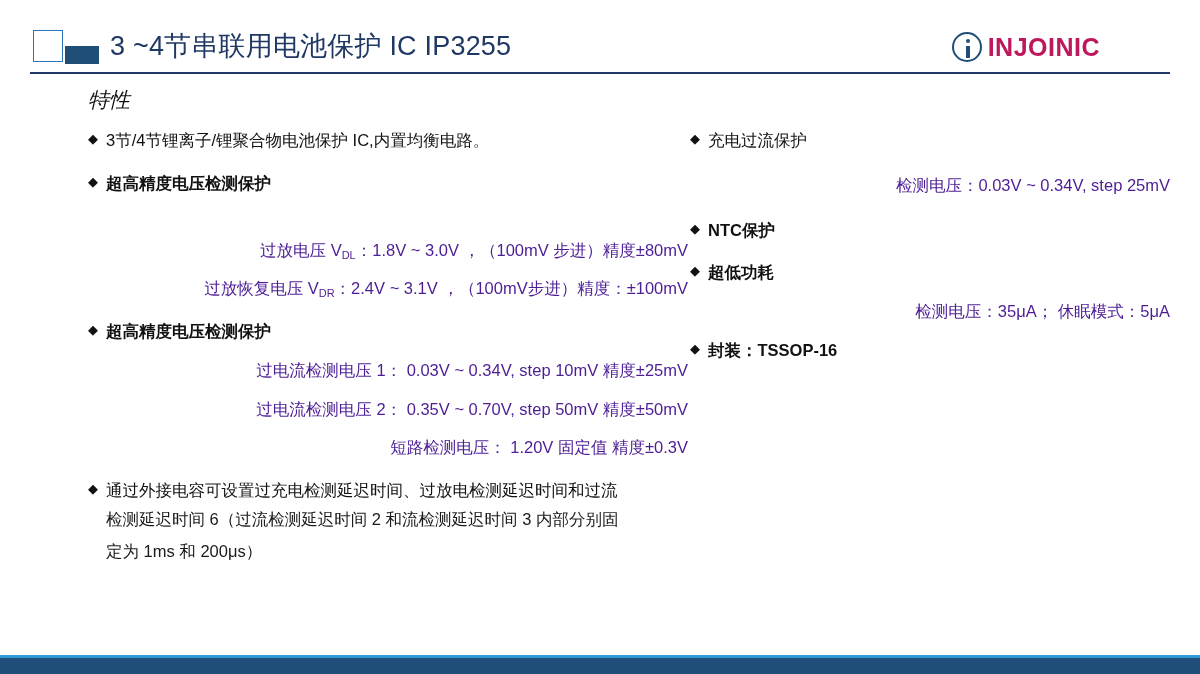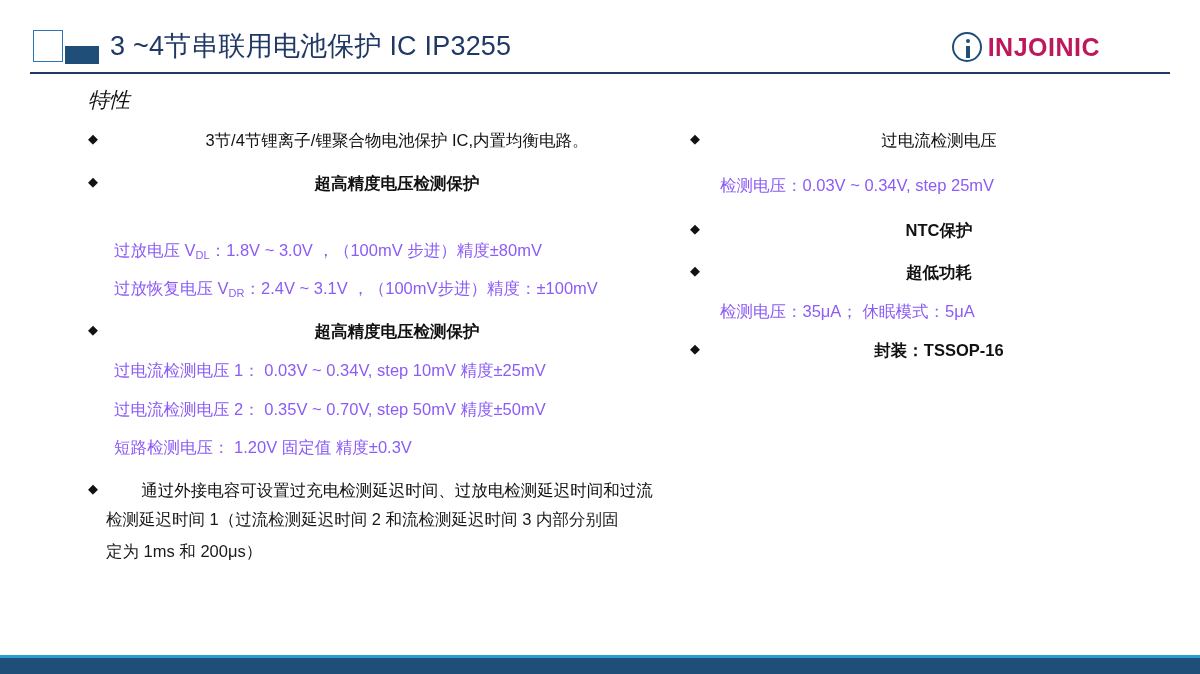--- a/index.html
+++ b/index.html
@@ -142,30 +142,30 @@
   }
   .bullet-row .bmark {
     width: 18px;
     flex: 0 0 18px;
     font-size: 13px;
     line-height: 1.7;
     color: #111;
   }
   .bullet-row .btext {
     flex: 1;
-    text-align: center;
   }
   .bullet-row.bold .btext {
     font-weight: bold;
   }
 
   .sub-line {
     font-size: 16.5px;
     line-height: 1.5;
-    color: #8b5cf6;
+    color: #4c1d95;
+    text-align: right;
   }
   .spacer-14 { height: 14px; }
   .spacer-18 { height: 18px; }
   .spacer-20 { height: 20px; }
 
   .indent-1 { margin-left: 26px; }
   .indent-2 { margin-left: 30px; }
 
   sub {
     font-size: 11px;
@@ -267,30 +267,30 @@
 
   <div class="sub-line indent-1">短路检测电压： 1.20V 固定值 精度±0.3V</div>
 
   <div class="spacer-18"></div>
 
   <div class="bullet-row">
     <span class="bmark">◆</span>
     <span class="btext">通过外接电容可设置过充电检测延迟时间、过放电检测延迟时间和过流</span>
   </div>
 
-  <div class="wrap-line">检测延迟时间 1（过流检测延迟时间 2 和流检测延迟时间 3 内部分别固</div>
+  <div class="wrap-line">检测延迟时间 6（过流检测延迟时间 2 和流检测延迟时间 3 内部分别固</div>
   <div class="wrap-line">定为 1ms 和 200μs）</div>
 
 </div>
 
 <div class="col col-right">
 
   <div class="bullet-row">
     <span class="bmark">◆</span>
-    <span class="btext">过电流检测电压</span>
+    <span class="btext">充电过流保护</span>
   </div>
 
   <div class="spacer-20"></div>
 
   <div class="sub-line indent-2">检测电压：0.03V ~ 0.34V, step 25mV</div>
 
   <div class="spacer-20"></div>
 
   <div class="bullet-row bold">
     <span class="bmark">◆</span>

